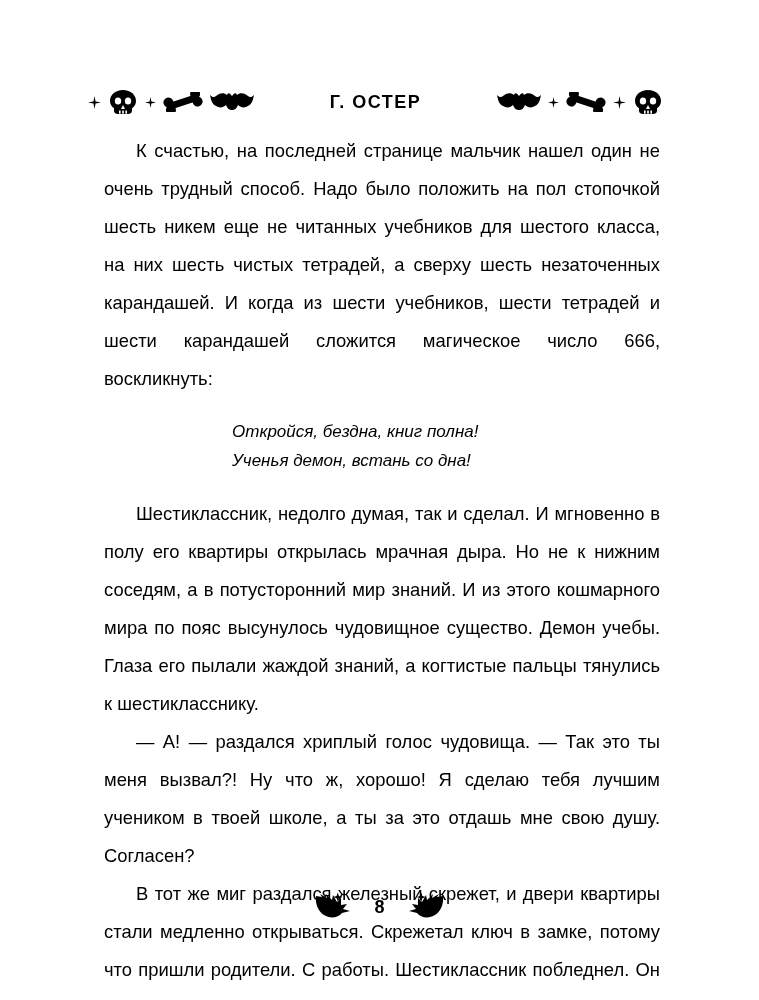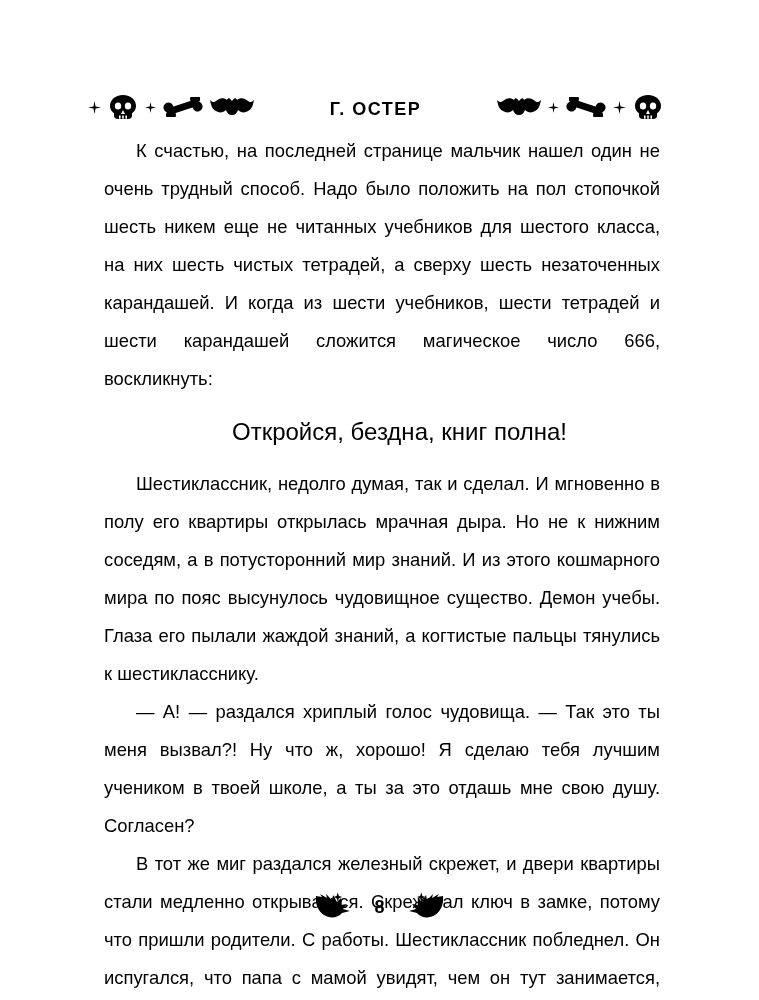--- a/index.html
+++ b/index.html
@@ -19,21 +19,21 @@
   }
 
   
   .header {
     position: absolute;
     top: 84px;
     left: 88px;
     right: 96px;
     height: 36px;
     display: flex;
-    align-items: flex-end;
+    align-items: center;
     justify-content: space-between;
     gap: 37px;
   }
   .header-title {
     font-size: 18px;
     letter-spacing: 1.5px;
     font-weight: 700;
     text-align: center;
     flex: 0 0 auto;
   }
@@ -64,23 +64,24 @@
     text-justify: inter-word;
     text-indent: 32px;
     hyphens: manual;
   }
 
   .verse {
     margin: 19px 0 19px 0;
     padding-left: 128px;
   }
   .verse-line {
-    font-size: 24px;
+    font-size: 17px;
     line-height: 29.4px;
     white-space: nowrap;
+    font-style: italic;
   }
 
   
   .footer {
     position: absolute;
     bottom: 78px;
     left: 0;
     width: 759px;
     display: flex;
     align-items: center;
@@ -181,20 +182,21 @@
       </span>
     </div>
   </div>
 
   <div class="content">
 
     <p class="para">К счастью, на последней странице мальчик на­шел один не очень трудный способ. Надо было положить на пол стопочкой шесть никем еще не читанных учебников для шестого класса, на них шесть чистых тетрадей, а сверху шесть незато­ченных карандашей. И когда из шести учебников, шести тетрадей и шести карандашей сложится ма­гическое число 666, воскликнуть:</p>
 
     <div class="verse">
       <div class="verse-line">Откройся, бездна, книг полна!</div>
+      <div class="verse-line">Ученья демон, встань со дна!</div>
     </div>
 
     <p class="para">Шестиклассник, недолго думая, так и сделал. И мгновенно в полу его квартиры открылась мрач­ная дыра. Но не к нижним соседям, а в потусто­ронний мир знаний. И из этого кошмарного мира по пояс высунулось чудовищное существо. Демон учебы. Глаза его пылали жаждой знаний, а когти­стые пальцы тянулись к шестикласснику.</p>
     <p class="para">— А! — раздался хриплый голос чудовища. — Так это ты меня вызвал?! Ну что ж, хорошо! Я сде­лаю тебя лучшим учеником в твоей школе, а ты за это отдашь мне свою душу. Согласен?</p>
     <p class="para">В тот же миг раздался железный скрежет, и двери квартиры стали медленно открываться. Скре­жетал ключ в замке, потому что пришли родители. С работы. Шестиклассник побледнел. Он испугался, что папа с мамой увидят, чем он тут занимается, замахал на демона руками и зашептал:</p>
   </div>
 
   <div class="footer">
     <span class="orn">
       <svg width="46" height="30" viewBox="0 0 46 30">

